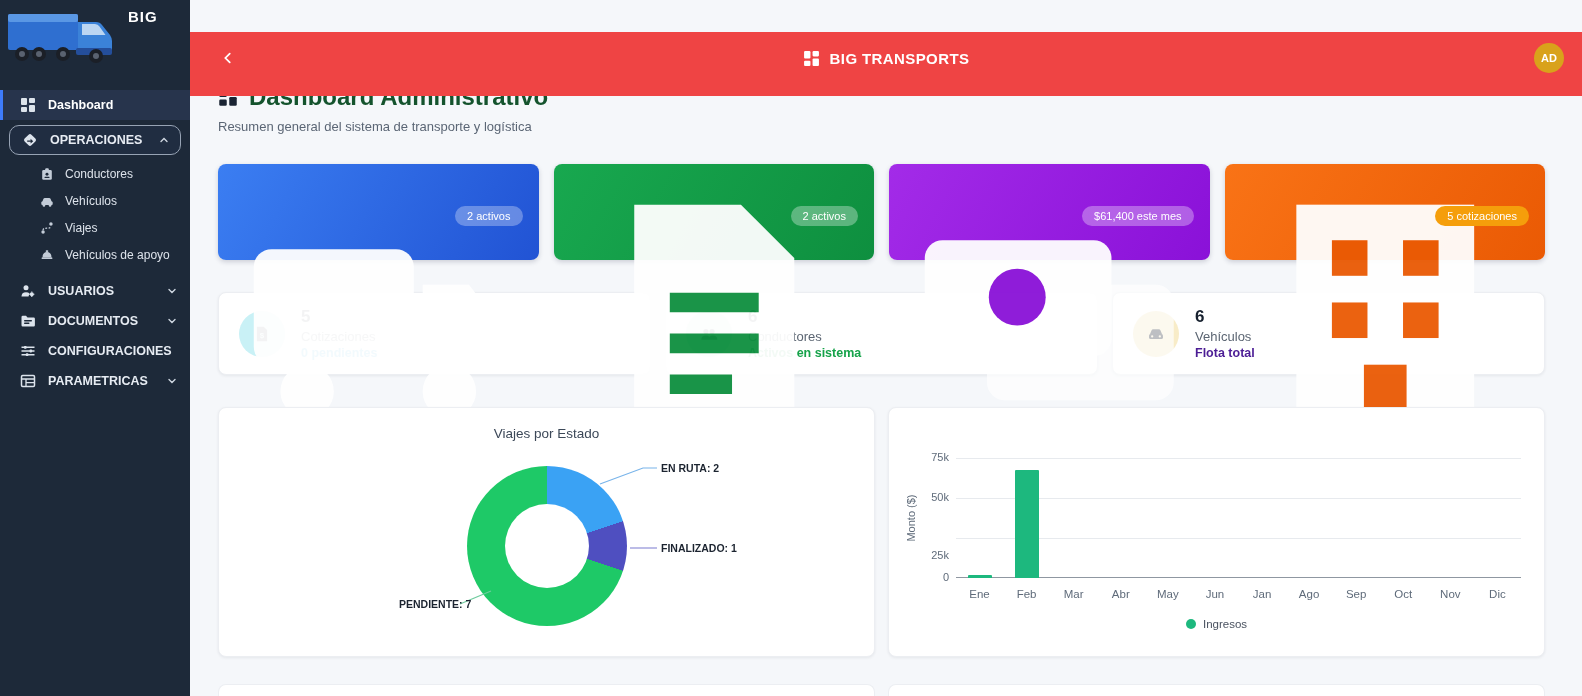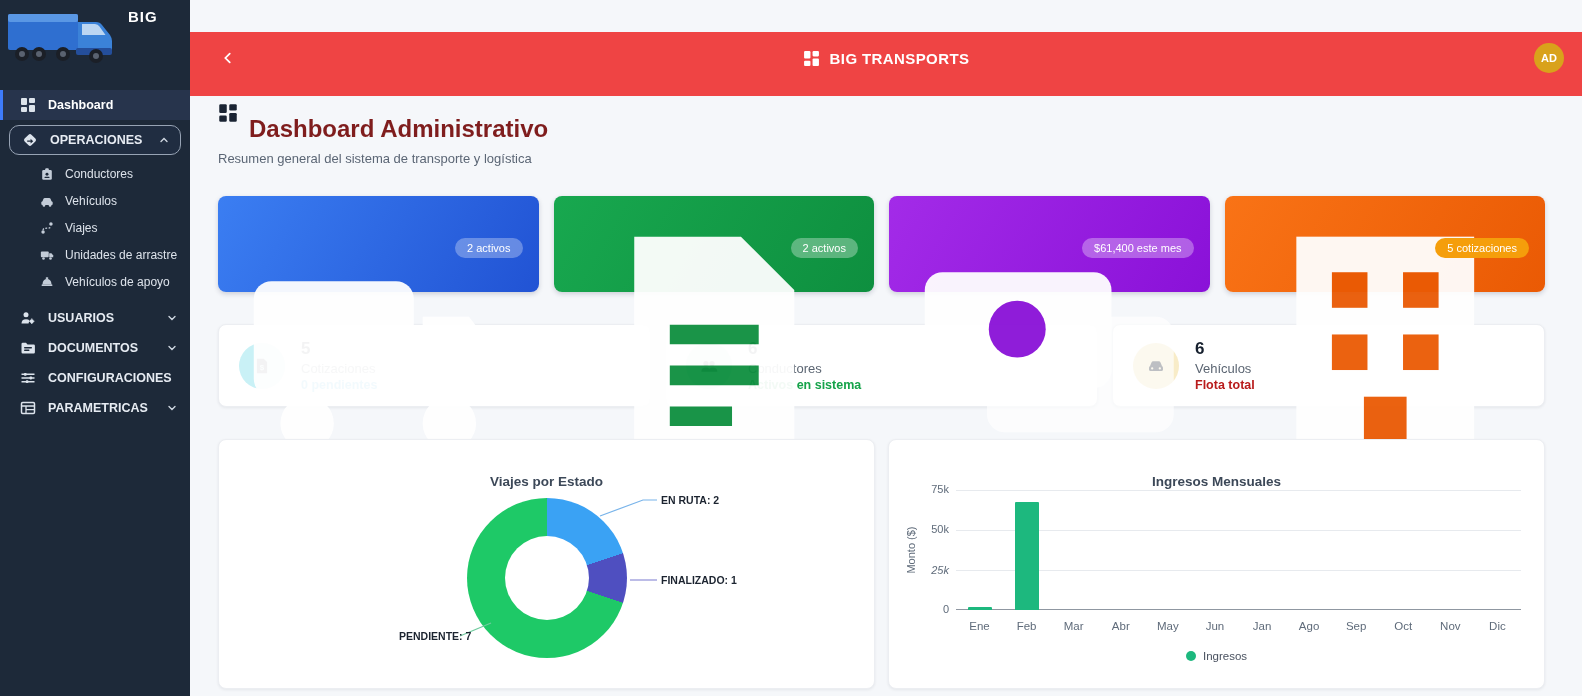--- a/index.html
+++ b/index.html
@@ -25,21 +25,21 @@
   .back-btn { position:absolute; left:26px; top:14px; width:24px; height:24px; color:#fff; cursor:pointer; display:flex; align-items:center; justify-content:center; }
   .header-title { position:absolute; left:0; right:0; top:0; height:52px; display:flex; align-items:center; justify-content:center; gap:10px; color:#fff; font-size:15px; font-weight:bold; letter-spacing:.4px; }
   .header-title .hicon { width:17px; height:17px; color:#fff; }
   .avatar { position:absolute; right:18px; top:11px; width:30px; height:30px; border-radius:50%; background:#d9a21b; color:#fff; font-size:11px; font-weight:bold; display:flex; align-items:center; justify-content:center; cursor:pointer; }
 
   
   .main { position:absolute; left:190px; top:52px; right:0; bottom:0; padding:31px 37px 0 28px; background:#f5f7fa; }
   .page-head { margin-bottom:30px; }
   .page-title-row { display:flex; align-items:center; gap:11px; }
   .page-title-row .ticon { width:20px; height:20px; color:#1a2433; }
-  .page-title { font-size:24px; font-weight:bold; color:#7f1d1d;margin-top:32px; }
+  .page-title { font-size:24px; font-weight:bold; color:#14532d; }
   .page-subtitle { font-size:13px; color:#5b6675; margin-top:8px; }
 
   
   .stat-row { display:flex; gap:15px; margin-bottom:32px; }
   .stat-card { flex:1; height:96px; border-radius:8px; padding:14px 18px; position:relative; color:#fff; box-shadow:0 2px 5px rgba(20,30,60,.18); }
   .stat-card .sicon { width:18px; height:18px; color:#fff; opacity:.95; }
   .stat-value { font-size:21px; font-weight:bold; margin-top:7px; }
   .stat-label { font-size:12.5px; margin-top:3px; opacity:.95; }
   .stat-badge { position:absolute; right:16px; top:42px; padding:4px 12px; border-radius:999px; font-size:11px; white-space:nowrap; }
 
@@ -48,21 +48,21 @@
   .info-card { flex:1; height:83px; background:#fff; border:1px solid #eceef2; border-radius:8px; padding:14px 20px; display:flex; align-items:center; gap:16px; box-shadow:0 1px 3px rgba(16,24,40,.07); }
   .icon-circle { width:46px; height:46px; border-radius:50%; display:flex; align-items:center; justify-content:center; color:#1c2430; }
   .icon-circle svg { width:18px; height:18px; }
   .info-value { font-size:17px; font-weight:bold; color:#16202e; }
   .info-label { font-size:13px; color:#5b6572; margin:2px 0; }
   .info-status { font-size:12.5px; font-weight:bold; }
 
   
   .charts-row { display:flex; gap:13px; }
   .chart-card { flex:1; height:250px; background:#fff; border:1px solid #eceef2; border-radius:8px; position:relative; box-shadow:0 1px 3px rgba(16,24,40,.07); }
-  .chart-title { position:absolute; left:0; right:0; top:18px; text-align:center; font-size:13.5px; font-weight:bold; color:#3c4858;margin-top:16px; }
+  .chart-title { position:absolute; left:0; right:0; top:18px; text-align:center; font-size:13.5px; font-weight:normal; color:#3c4858; }
 
   
   .donut-ring { position:absolute; left:248px; top:58px; width:160px; height:160px; border-radius:50%; }
   .donut-hole { position:absolute; left:286px; top:96px; width:84px; height:84px; border-radius:50%; background:#fff; }
   .donut-label { position:absolute; font-size:10.5px; font-weight:bold; color:#1c2430; white-space:nowrap; }
   .leader-svg { position:absolute; left:0; top:0; width:657px; height:250px; pointer-events:none; }
 
   
   .plot { position:absolute; left:67px; top:50px; width:565px; height:120px; border-bottom:1px solid #8f97a1; }
   .gridline { position:absolute; left:0; right:0; height:1px; background:#e7eaee; }
@@ -163,31 +163,20 @@
             <circle cx="3.5" cy="12.5" r="2" fill="currentColor"></circle>
             <circle cx="12.5" cy="3.5" r="2" fill="currentColor"></circle>
             <path d="M3.5 10.5 C3.5 6.5 12.5 10 12.5 6" fill="none" stroke="currentColor" stroke-width="1.5" stroke-dasharray="2 1.6"></path>
           </svg>
       </span>
       <span>Viajes</span>
     </div>
     <div class="sub-item">
       <span class="mi-icon">
         <svg viewBox="0 0 16 16" fill="currentColor">
-            <rect x="1" y="4" width="9" height="6.5" rx="1"></rect>
-            <path d="M10.5 6 h2.6 l2 2.6 v2 h-4.6 z"></path>
-            <circle cx="4" cy="12" r="1.5"></circle>
-            <circle cx="12" cy="12" r="1.5"></circle>
-          </svg>
-      </span>
-      <span>Unidades de arrastre</span>
-    </div>
-    <div class="sub-item">
-      <span class="mi-icon">
-        <svg viewBox="0 0 16 16" fill="currentColor">
             <path d="M3 9.5 a5 5 0 0 1 10 0 v1 h-10 z"></path>
             <rect x="1.8" y="10.5" width="12.4" height="2.2" rx="1.1"></rect>
             <rect x="6.5" y="2.5" width="3" height="2" rx="1"></rect>
           </svg>
       </span>
       <span>Vehículos de apoyo</span>
     </div>
 
     <div class="group-gap"></div>
 
@@ -370,52 +359,51 @@
         <svg viewBox="0 0 16 16" fill="#1c2430">
             <path d="M2.5 8.5 L4 4.8 Q4.4 3.8 5.5 3.8 L10.5 3.8 Q11.6 3.8 12 4.8 L13.5 8.5 Z"></path>
             <rect x="1.8" y="8" width="12.4" height="4.5" rx="1.4"></rect>
             <circle cx="4.6" cy="10.2" r="1" fill="#f8ecc8"></circle>
             <circle cx="11.4" cy="10.2" r="1" fill="#f8ecc8"></circle>
           </svg>
       </div>
       <div>
         <div class="info-value">6</div>
         <div class="info-label">Vehículos</div>
-        <div class="info-status" style="color: #b91c1c;">Flota total</div>
+        <div class="info-status" style="color: #4c1d95;">Flota total</div>
       </div>
     </div>
   </div>
 
   <div class="charts-row">
     <div class="chart-card">
       <div class="chart-title">Viajes por Estado</div>
       <div class="donut-ring" style="background: conic-gradient(rgb(58, 162, 244) 0deg, rgb(58, 162, 244) 72deg, rgb(79, 79, 192) 72deg, rgb(79, 79, 192) 108deg, rgb(30, 201, 103) 108deg, rgb(30, 201, 103) 360deg);"></div>
       <div class="donut-hole"></div>
       <svg class="leader-svg">
         <polyline id="leader-0" points="381,76 424,60 438,60" fill="none" stroke-width="1.2" stroke="#79b4ea"></polyline>
         <polyline id="leader-1" points="411,140 438,140" fill="none" stroke-width="1.2" stroke="#8f8fd8"></polyline>
         <polyline id="leader-2" points="241,196 272,183" fill="none" stroke-width="1.2" stroke="#6fcb9e"></polyline>
       </svg>
       <div class="donut-label donut-label-text" style="left:442px; top:54px;">EN RUTA: 2</div>
       <div class="donut-label donut-label-text" style="left:442px; top:134px;">FINALIZADO: 1</div>
       <div class="donut-label donut-label-text" style="left:180px; top:190px;">PENDIENTE: 7</div>
     </div>
 
     <div class="chart-card">
-      <div class="chart-title">Ingresos Mensuales</div>
       <div class="y-axis-title">Monto ($)</div>
       <div class="plot">
         <div class="gridline" style="top:0;"></div>
         <div class="gridline" style="top:40px;"></div>
         <div class="gridline" style="top:80px;"></div>
       </div>
       <div id="y-ticks">
           <div class="y-tick" style="top: 43px;">75k</div>
           <div class="y-tick" style="top: 83px;">50k</div>
-          <div class="y-tick" style="top: 124px; font-style: italic;">25k</div>
+          <div class="y-tick" style="top: 141px;">25k</div>
           <div class="y-tick" style="top: 163px;">0</div>
         </div>
       <div class="bars-row" id="bars-row">
           <div class="bar-col">
             <div class="bar" style="height: 3px; background: rgb(29, 184, 126);"></div>
           </div>
           <div class="bar-col">
             <div class="bar" style="height: 108px; background: rgb(29, 184, 126);"></div>
           </div>
           <div class="bar-col">

